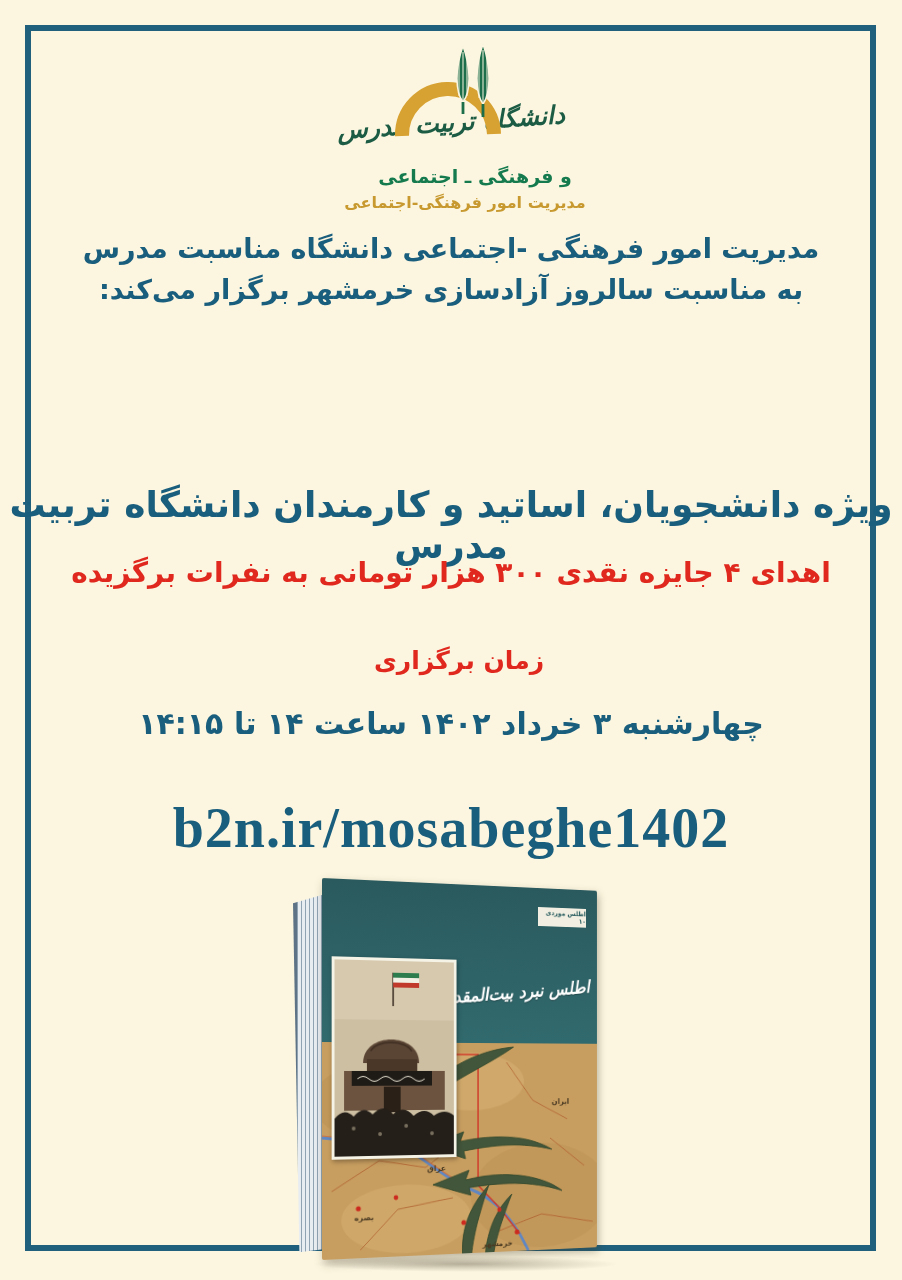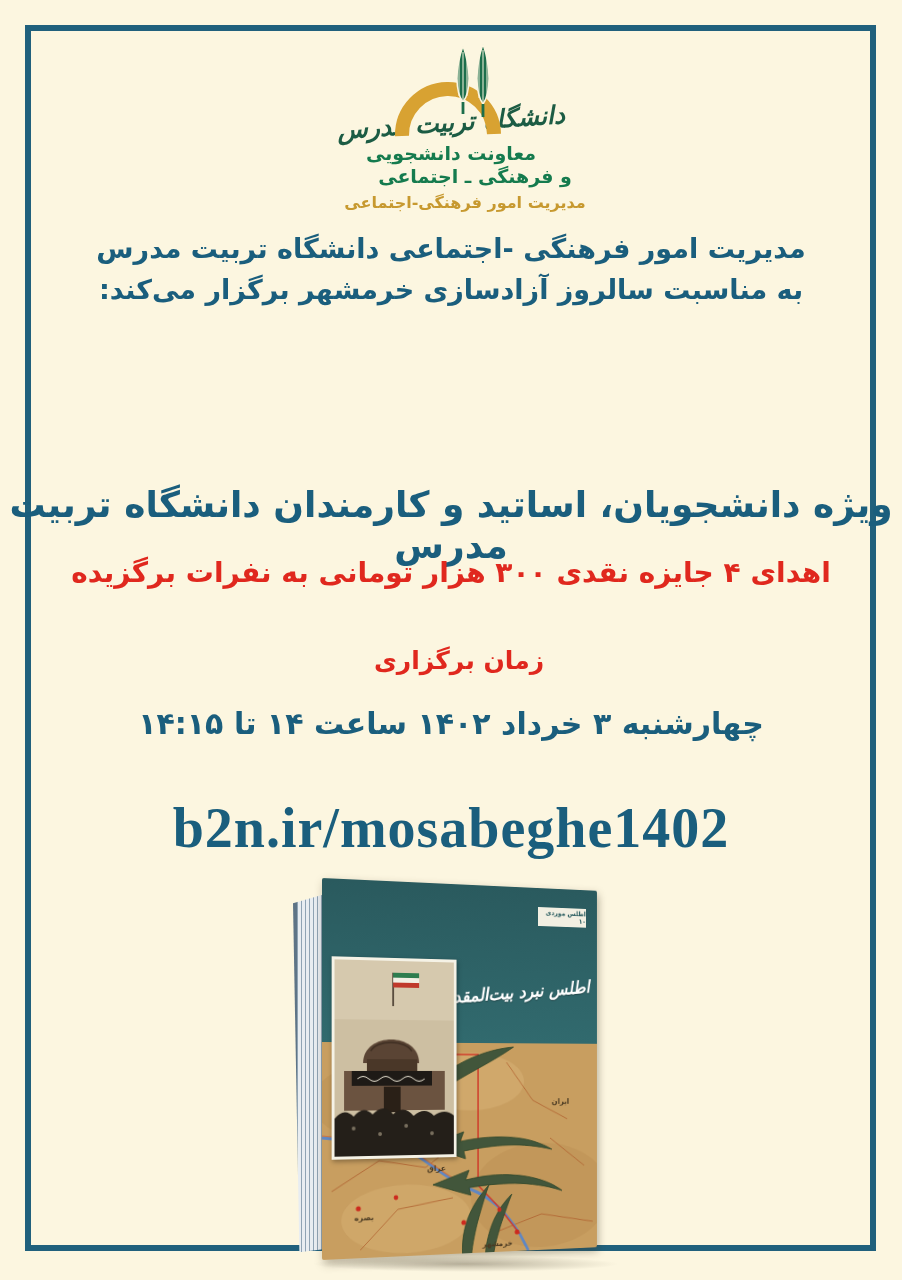--- a/index.html
+++ b/index.html
@@ -78,26 +78,25 @@
         </g>
         <g>
           <path d="M117,4 C109,27 109,53 117,64 C125,53 125,27 117,4 Z" fill="#1C6E4B" stroke="#FCF6E0" stroke-width="1.5"></path>
           <rect x="115.6" y="64" width="2.8" height="13" fill="#1C6E4B"></rect>
           <path d="M113,17 L113,58 M117,10 L117,62 M121,17 L121,58" stroke="#FCF6E0" stroke-width="1.1" fill="none" opacity=".9"></path>
         </g>
       </g>
     </svg>
   </div>
   <div class="calli" style="top:108px;">دانشگاه تربیت مدرس</div>
-  <div class="dept" style="top:142px;">معاونت دانشجویی</div>
   <div class="dept" style="top:165px;margin-left:48px;">و فرهنگی ـ اجتماعی</div>
   <div class="office" style="top:193px;margin-left:28px;">مدیریت امور فرهنگی-اجتماعی</div>
 
   <div class="txt teal intro">
-    <div>مدیریت امور فرهنگی -اجتماعی دانشگاه تربیت مدرس</div>
+    <div>مدیریت امور فرهنگی -اجتماعی دانشگاه مناسبت مدرس</div>
     <div>به مناسبت سالروز آزادسازی خرمشهر برگزار می‌کند:</div>
   </div>
 
 
   <div class="txt teal audience">ویژه دانشجویان، اساتید و کارمندان دانشگاه تربیت مدرس</div>
 
   <div class="txt red prize">اهدای ۴ جایزه نقدی ۳۰۰ هزار تومانی به نفرات برگزیده</div>
 
   <div class="txt red when-label">زمان برگزاری</div>
 

